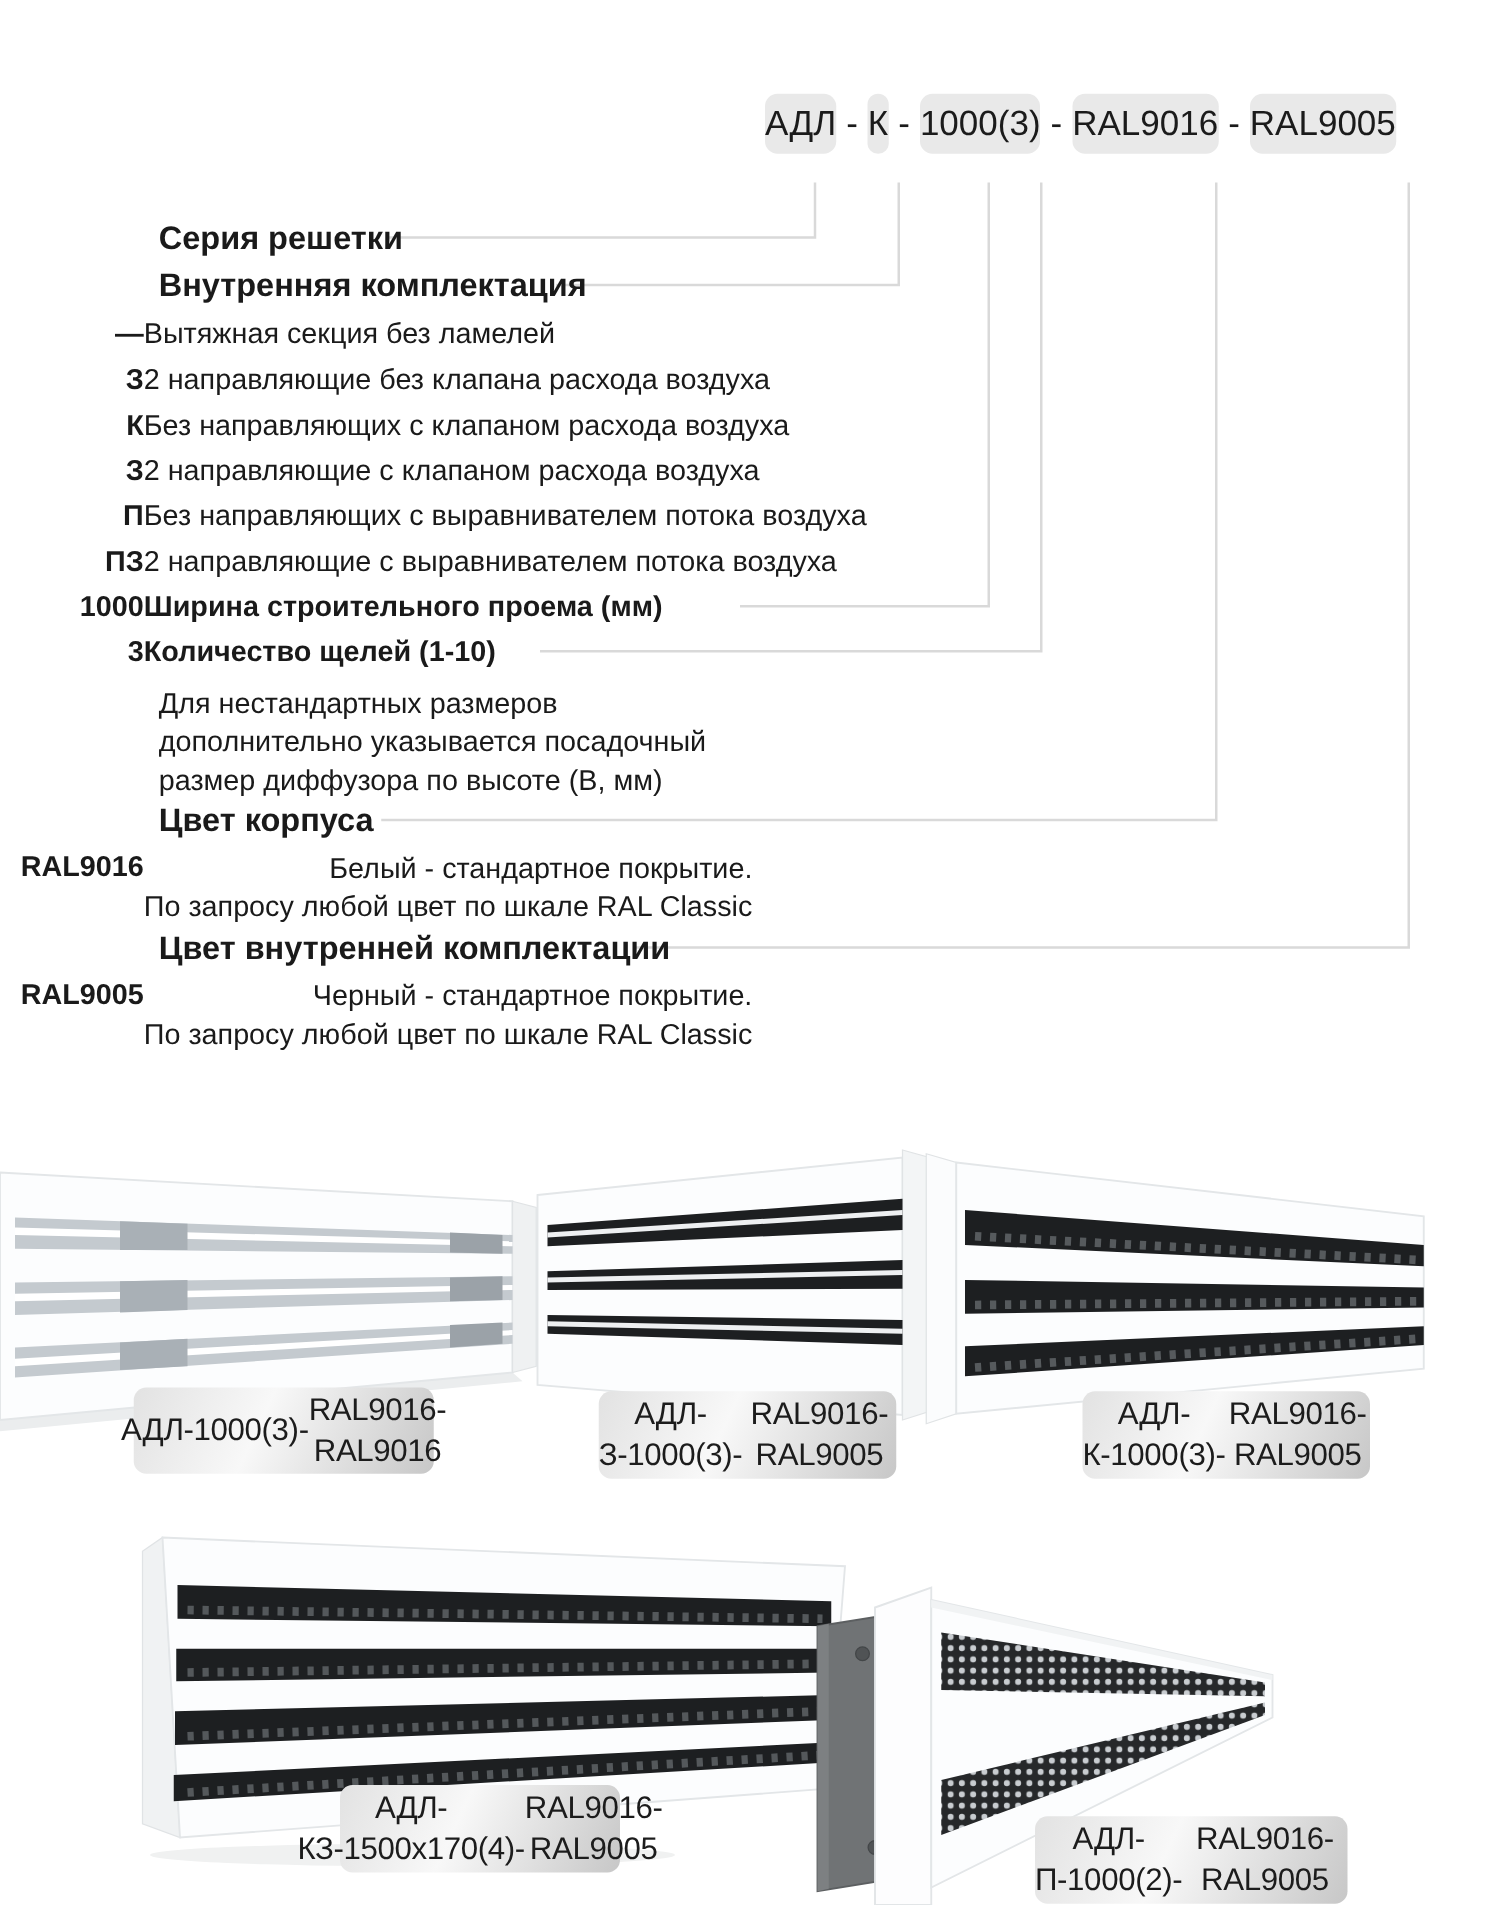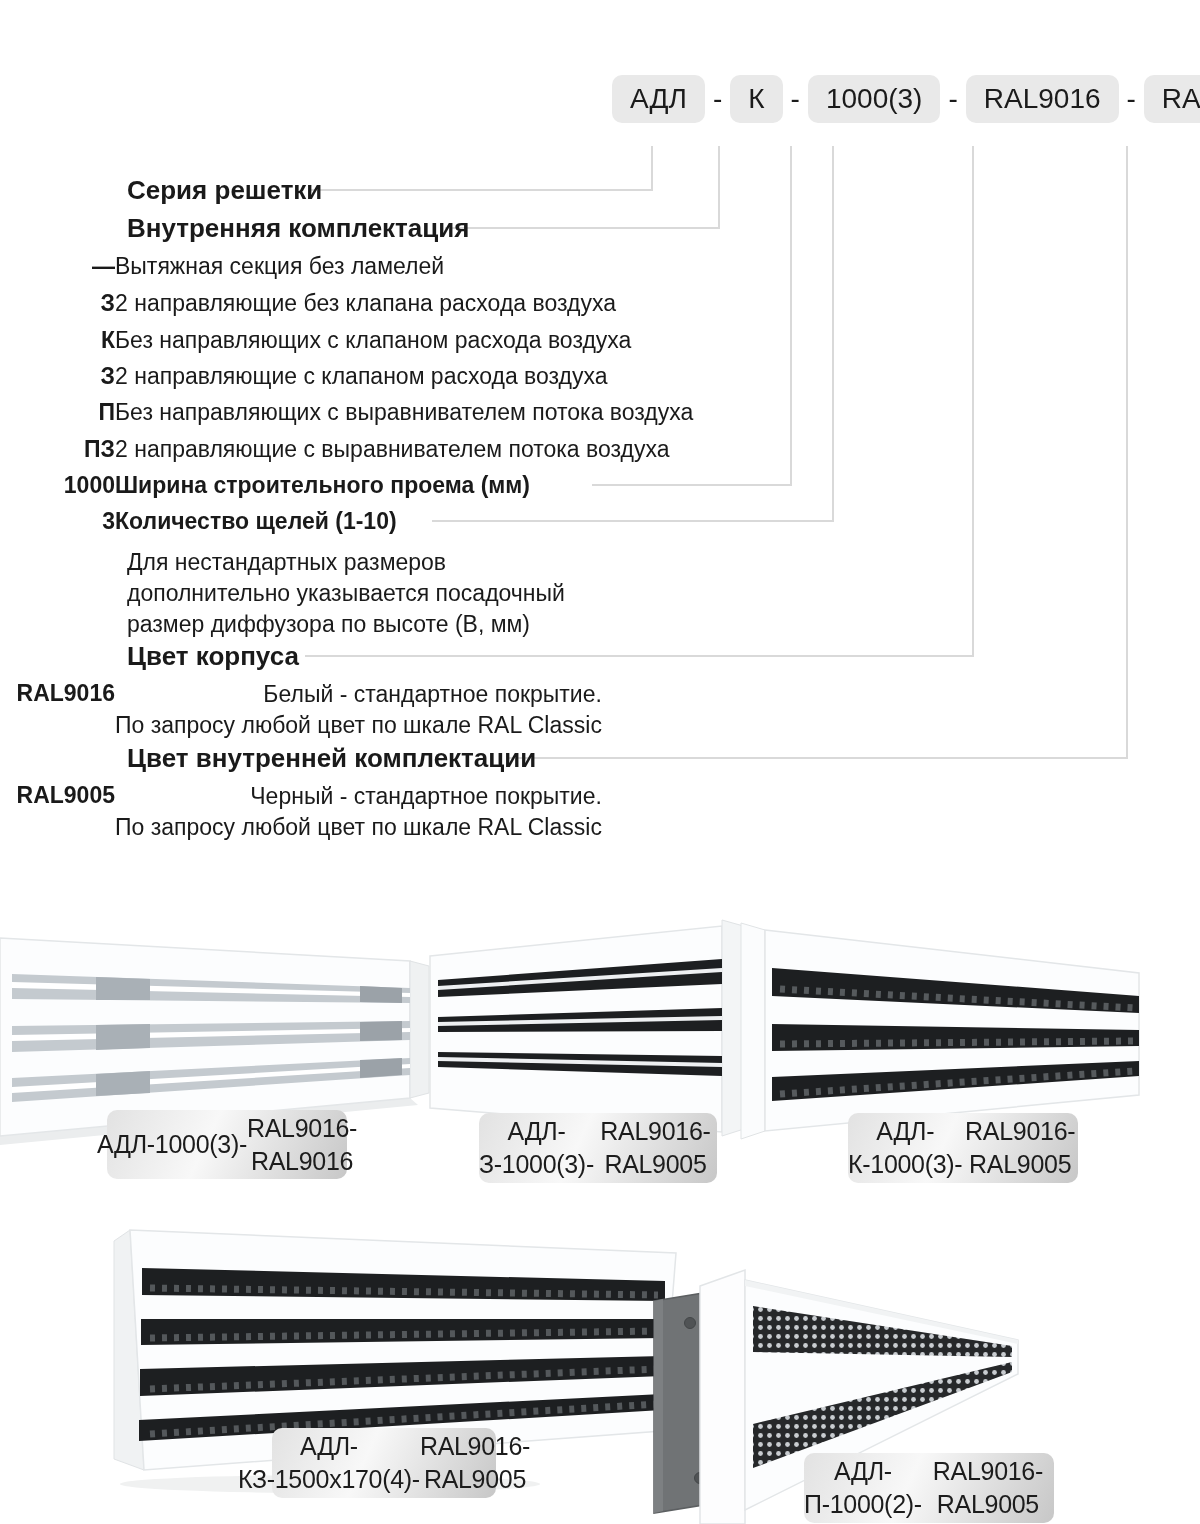--- a/index.html
+++ b/index.html
@@ -15,21 +15,21 @@
     background:linear-gradient(90deg,#a2a2a2 0%,#e7e7e7 14%,#fbfbfb 48%,#d9d9d9 82%,#a8a8a8 100%);
     display:flex;align-items:center;justify-content:center;
     font-size:22px;color:#2a2a2a;
   }
 
   
   .code-row{
     position:absolute;left:612px;top:75px;height:48px;display:flex;align-items:center;gap:8px;
     font-size:28px;color:#1b1b1b;white-space:nowrap;
   }
-  .code-box{background:#e9e9e9;border-radius:10px;height:48px;display:flex;align-items:center;padding:0 18px;}
+  .code-box{background:#e9e9e9;border-radius:10px;height:48px;display:flex;align-items:center;padding:0 0;}
 
   
   .art{position:absolute;left:0;top:0;z-index:1;}
 
   
   .legend-row{position:absolute;left:0;display:flex;font-size:23px;line-height:28px;z-index:2;}
   .legend-code{width:115px;flex:none;text-align:right;font-weight:bold;}
   .legend-text{}
   .legend-text.b{font-weight:bold;}
   .legend-head{position:absolute;left:127px;font-size:26px;line-height:28px;font-weight:bold;z-index:2;}
@@ -211,26 +211,26 @@
   </div>
 
   <div class="product-label" style="left:107px;top:1110px;width:240px;height:69px;">
     <span>АДЛ-1000(3)-</span>
     <span>RAL9016-RAL9016</span>
   </div>
   <div class="product-label" style="left:479px;top:1113px;width:238px;height:70px;">
     <span>АДЛ-З-1000(3)-</span>
     <span>RAL9016-RAL9005</span>
   </div>
-  <div class="product-label" style="left:848px;top:1113px;width:230px;height:70px;justify-content:center;">
+  <div class="product-label" style="left:866px;top:1113px;width:230px;height:70px;justify-content:center;">
     <span>АДЛ-К-1000(3)-</span>
     <span>RAL9016-RAL9005</span>
   </div>
   <div class="product-label" style="left:272px;top:1428px;width:224px;height:70px;">
     <span>АДЛ-КЗ-1500х170(4)-</span>
     <span>RAL9016-RAL9005</span>
   </div>
-  <div class="product-label" style="left:804px;top:1453px;width:250px;height:70px;">
+  <div class="product-label" style="left:828px;top:1453px;width:250px;height:70px;">
     <span>АДЛ-П-1000(2)-</span>
     <span>RAL9016-RAL9005</span>
   </div>
 
 </div>
 
 </body></html>

